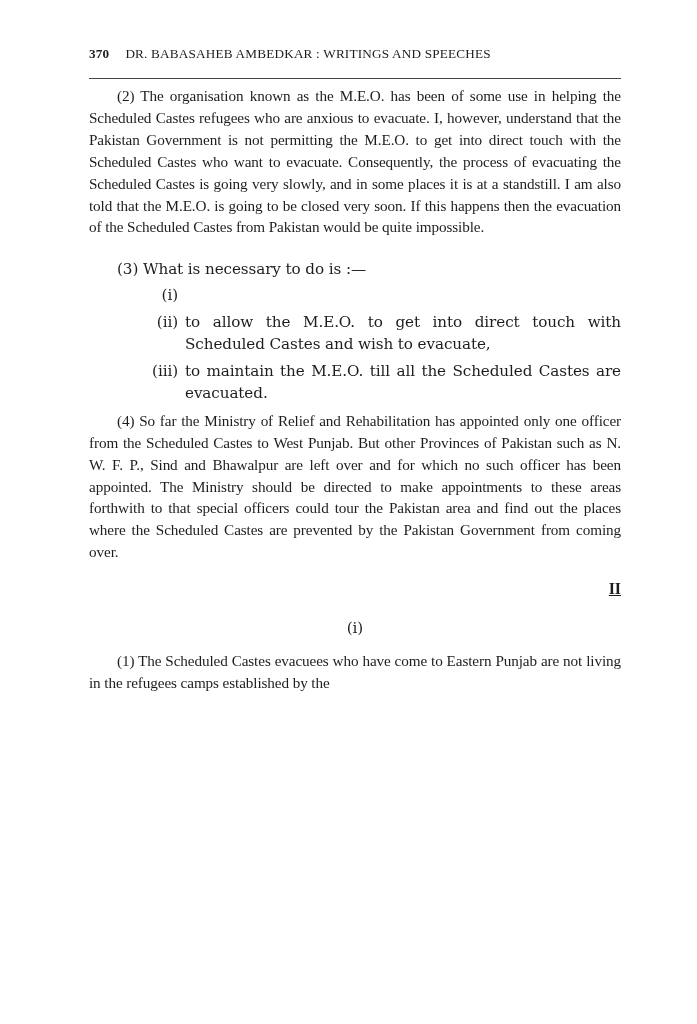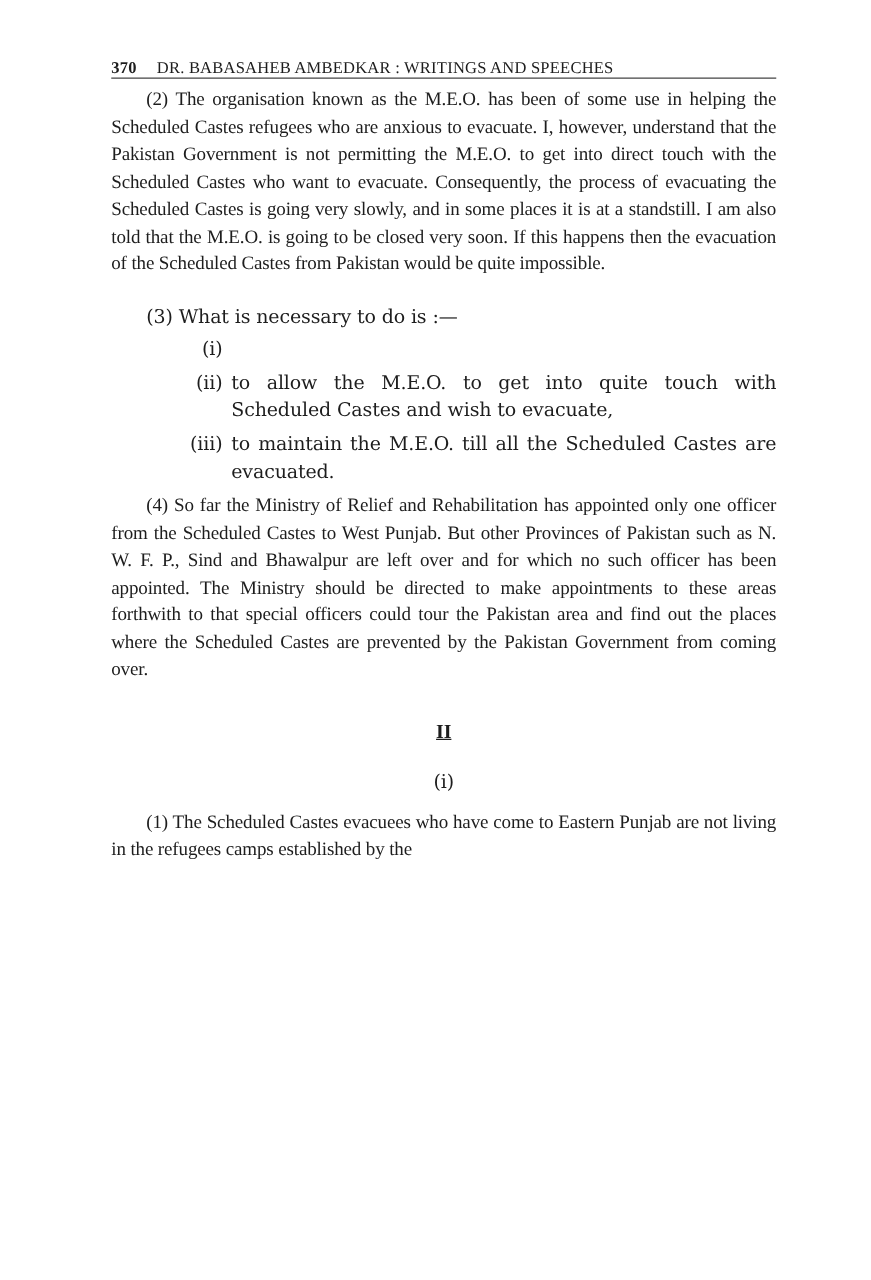--- a/index.html
+++ b/index.html
@@ -20,21 +20,21 @@
       left: 89px;
       top: 46px;
       width: 532px;
     }
     .running-head {
       display: flex;
       align-items: center;
       font-family: "Liberation Serif", serif;
       font-size: 13.2px;
       letter-spacing: 0.2px;
-      padding-bottom: 0;
+      padding-bottom: 16px;
       border-bottom: 1px solid #444;
       margin-bottom: 6px;
     }
     .running-head .page-num {
       font-weight: bold;
       margin-right: 16px;
     }
     .body-text {
       font-family: "DejaVu Serif", serif;
       font-size: 15.2px;
@@ -68,23 +68,23 @@
       padding-right: 7px;
       flex: none;
       box-sizing: border-box;
     }
     .sub-item .txt {
       flex: 1;
       text-align: justify;
     }
     .gap { margin-top: 5px; }
     .section-heading {
-      text-align: center;
+      text-align: right;
       font-weight: bold;
-      margin: 28px 0 12px 0;
+      margin: 15px 0 12px 0;
       font-family: "Liberation Serif", serif;
       font-size: 16px;
       text-decoration: underline;
     }
     .sub-heading {
       text-align: center;
       margin: 18px 0 10px 0;
     }
   </style>
 </head>
@@ -102,21 +102,21 @@
     <p class="para">(2) The organisation known as the M.E.O. has been of some use in helping the Scheduled Castes refugees who are anxious to evacuate. I, however, understand that the Pakistan Government is not permitting the M.E.O. to get into direct touch with the Scheduled Castes who want to evacuate. Consequently, the process of evacuating the Scheduled Castes is going very slowly, and in some places it is at a standstill. I am also told that the M.E.O. is going to be closed very soon. If this happens then the evacuation of the Scheduled Castes from Pakistan would be quite impossible.</p>
 
     <p class="lead">(3) What is necessary to do is :—</p>
 
     <ul class="sub-list">
       <li class="sub-item">
         <span class="num">(i)</span>
       </li>
       <li class="sub-item">
         <span class="num">(ii)</span>
-        <span class="txt">to allow the M.E.O. to get into quite touch with Scheduled Castes and wish to evacuate,</span>
+        <span class="txt">to allow the M.E.O. to get into direct touch with Scheduled Castes and wish to evacuate,</span>
       </li>
       <li class="sub-item">
         <span class="num">(iii)</span>
         <span class="txt">to maintain the M.E.O. till all the Scheduled Castes are evacuated.</span>
       </li>
     </ul>
 
     <p class="para gap">(4) So far the Ministry of Relief and Rehabilitation has appointed only one officer from the Scheduled Castes to West Punjab. But other Provinces of Pakistan such as N. W. F. P., Sind and Bhawalpur are left over and for which no such officer has been appointed. The Ministry should be directed to make appointments to these areas forthwith to that special officers could tour the Pakistan area and find out the places where the Scheduled Castes are prevented by the Pakistan Government from coming over.</p>
 
     <div class="section-heading">II</div>

